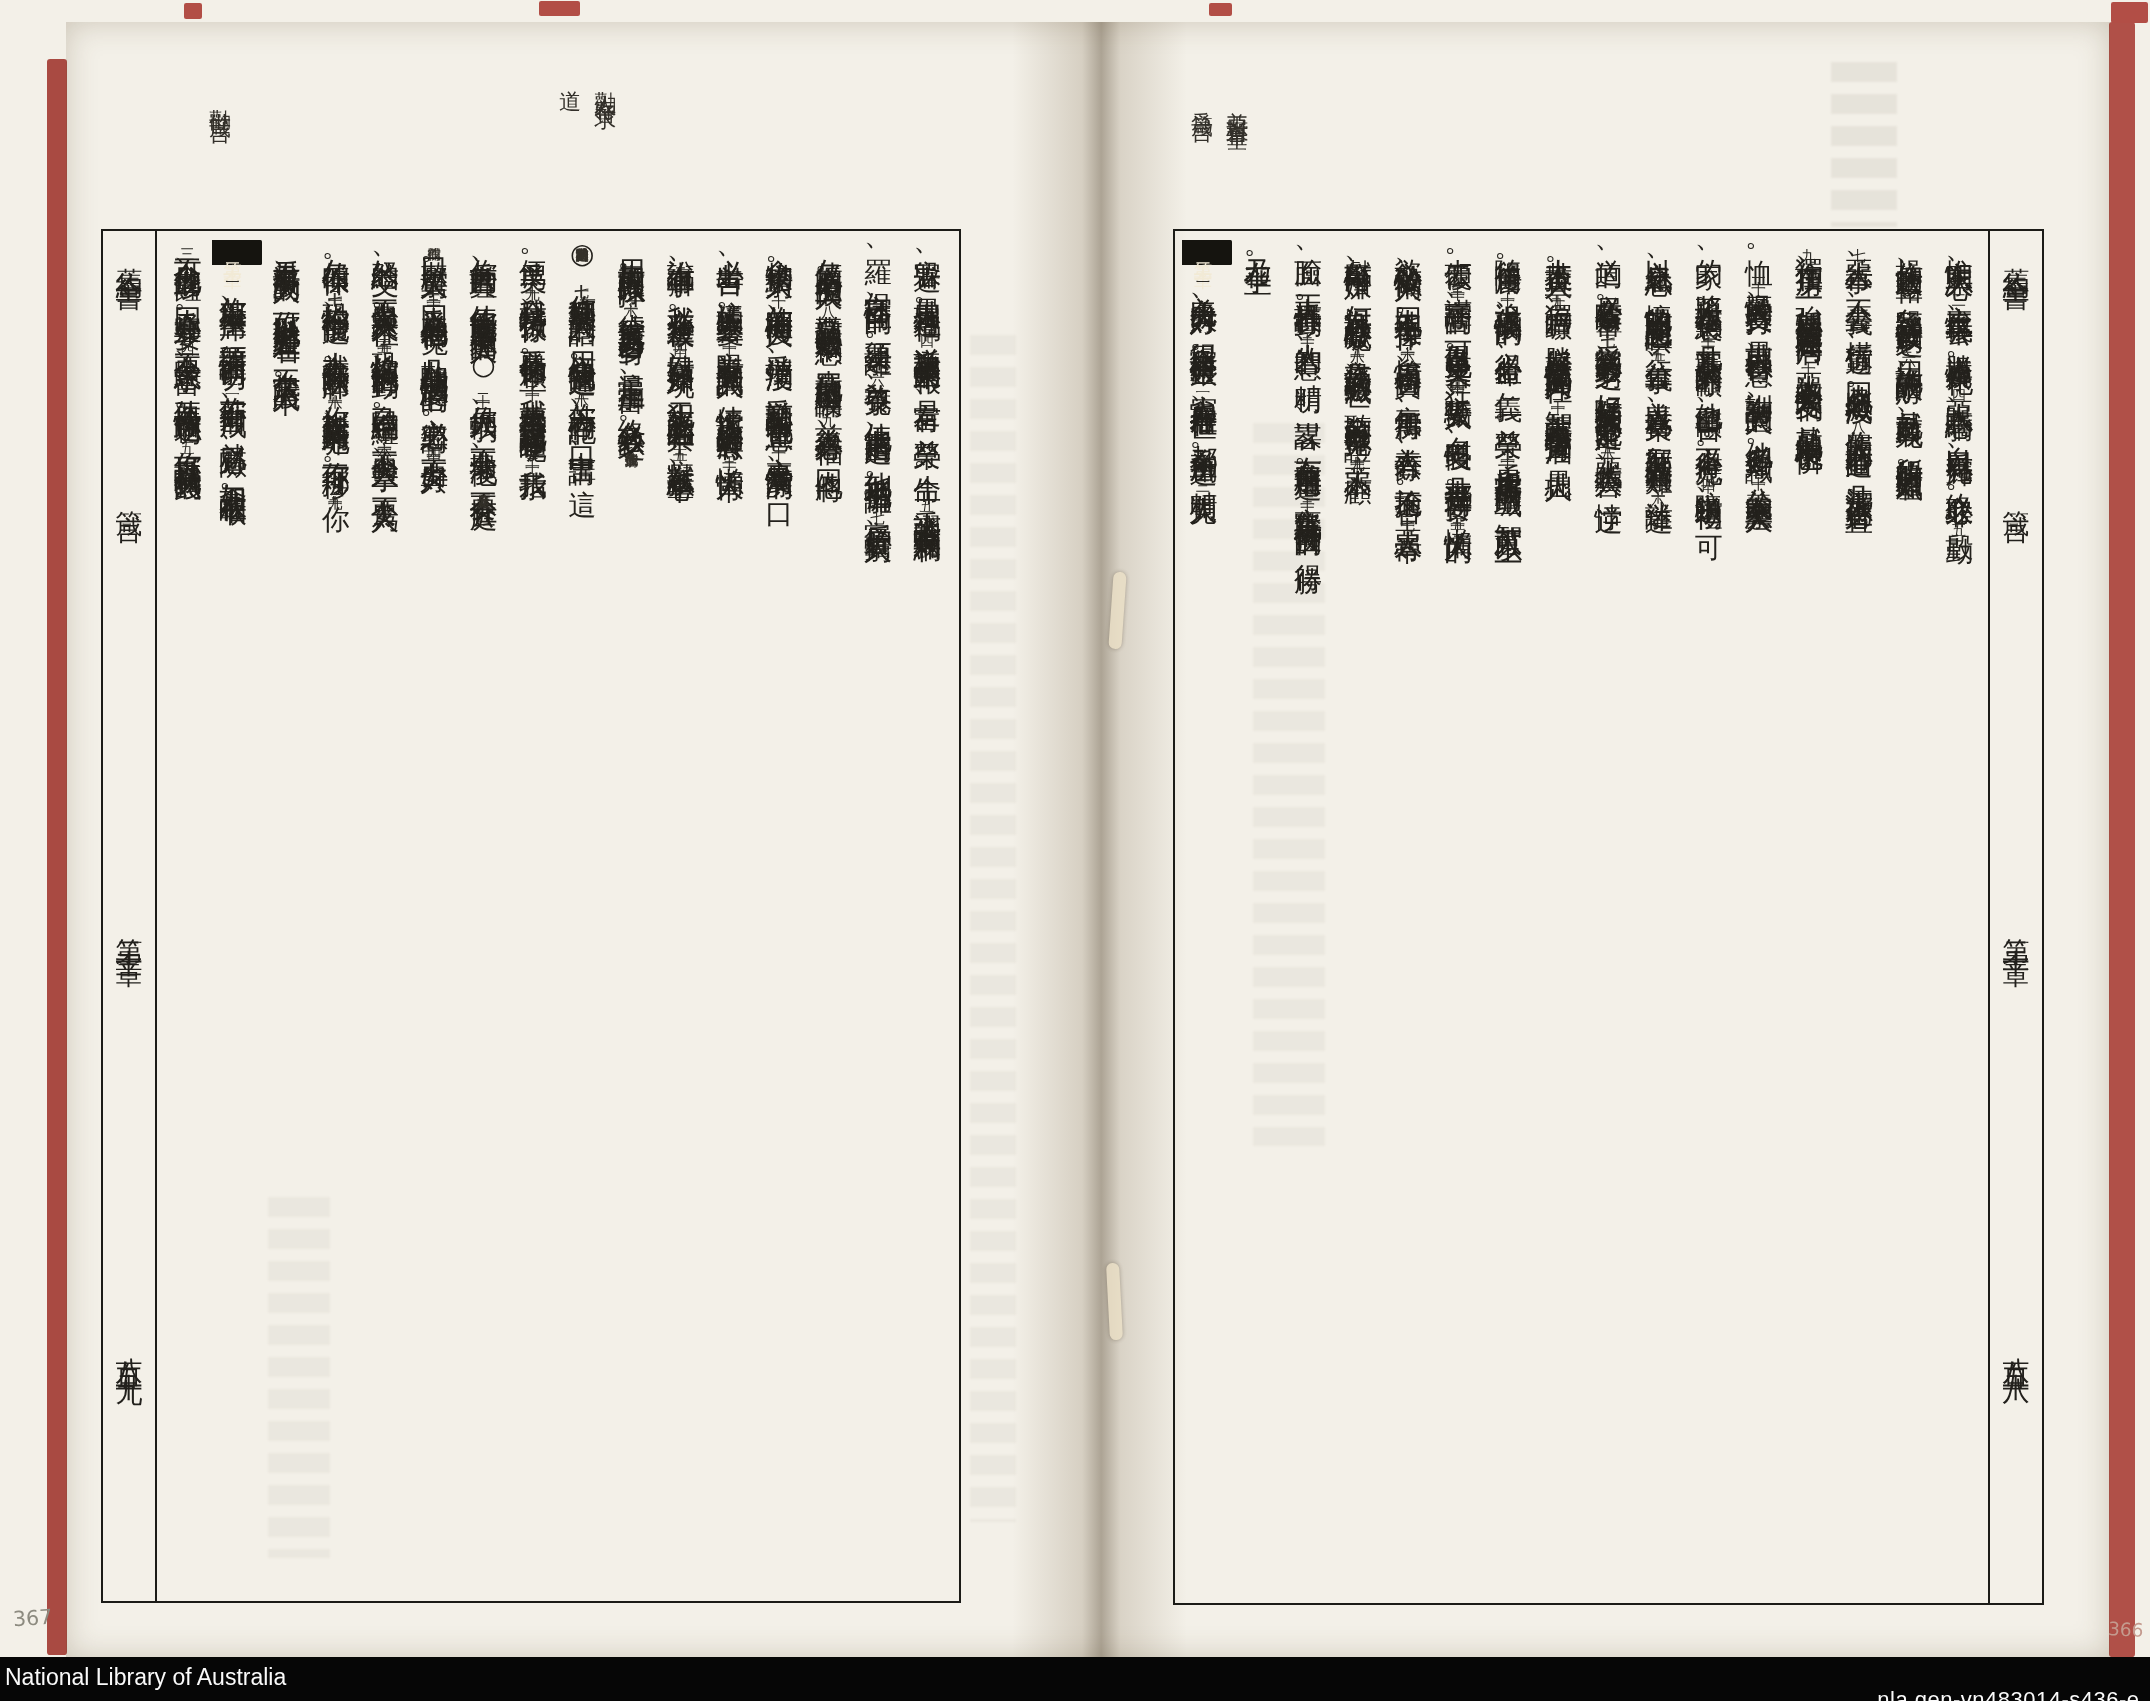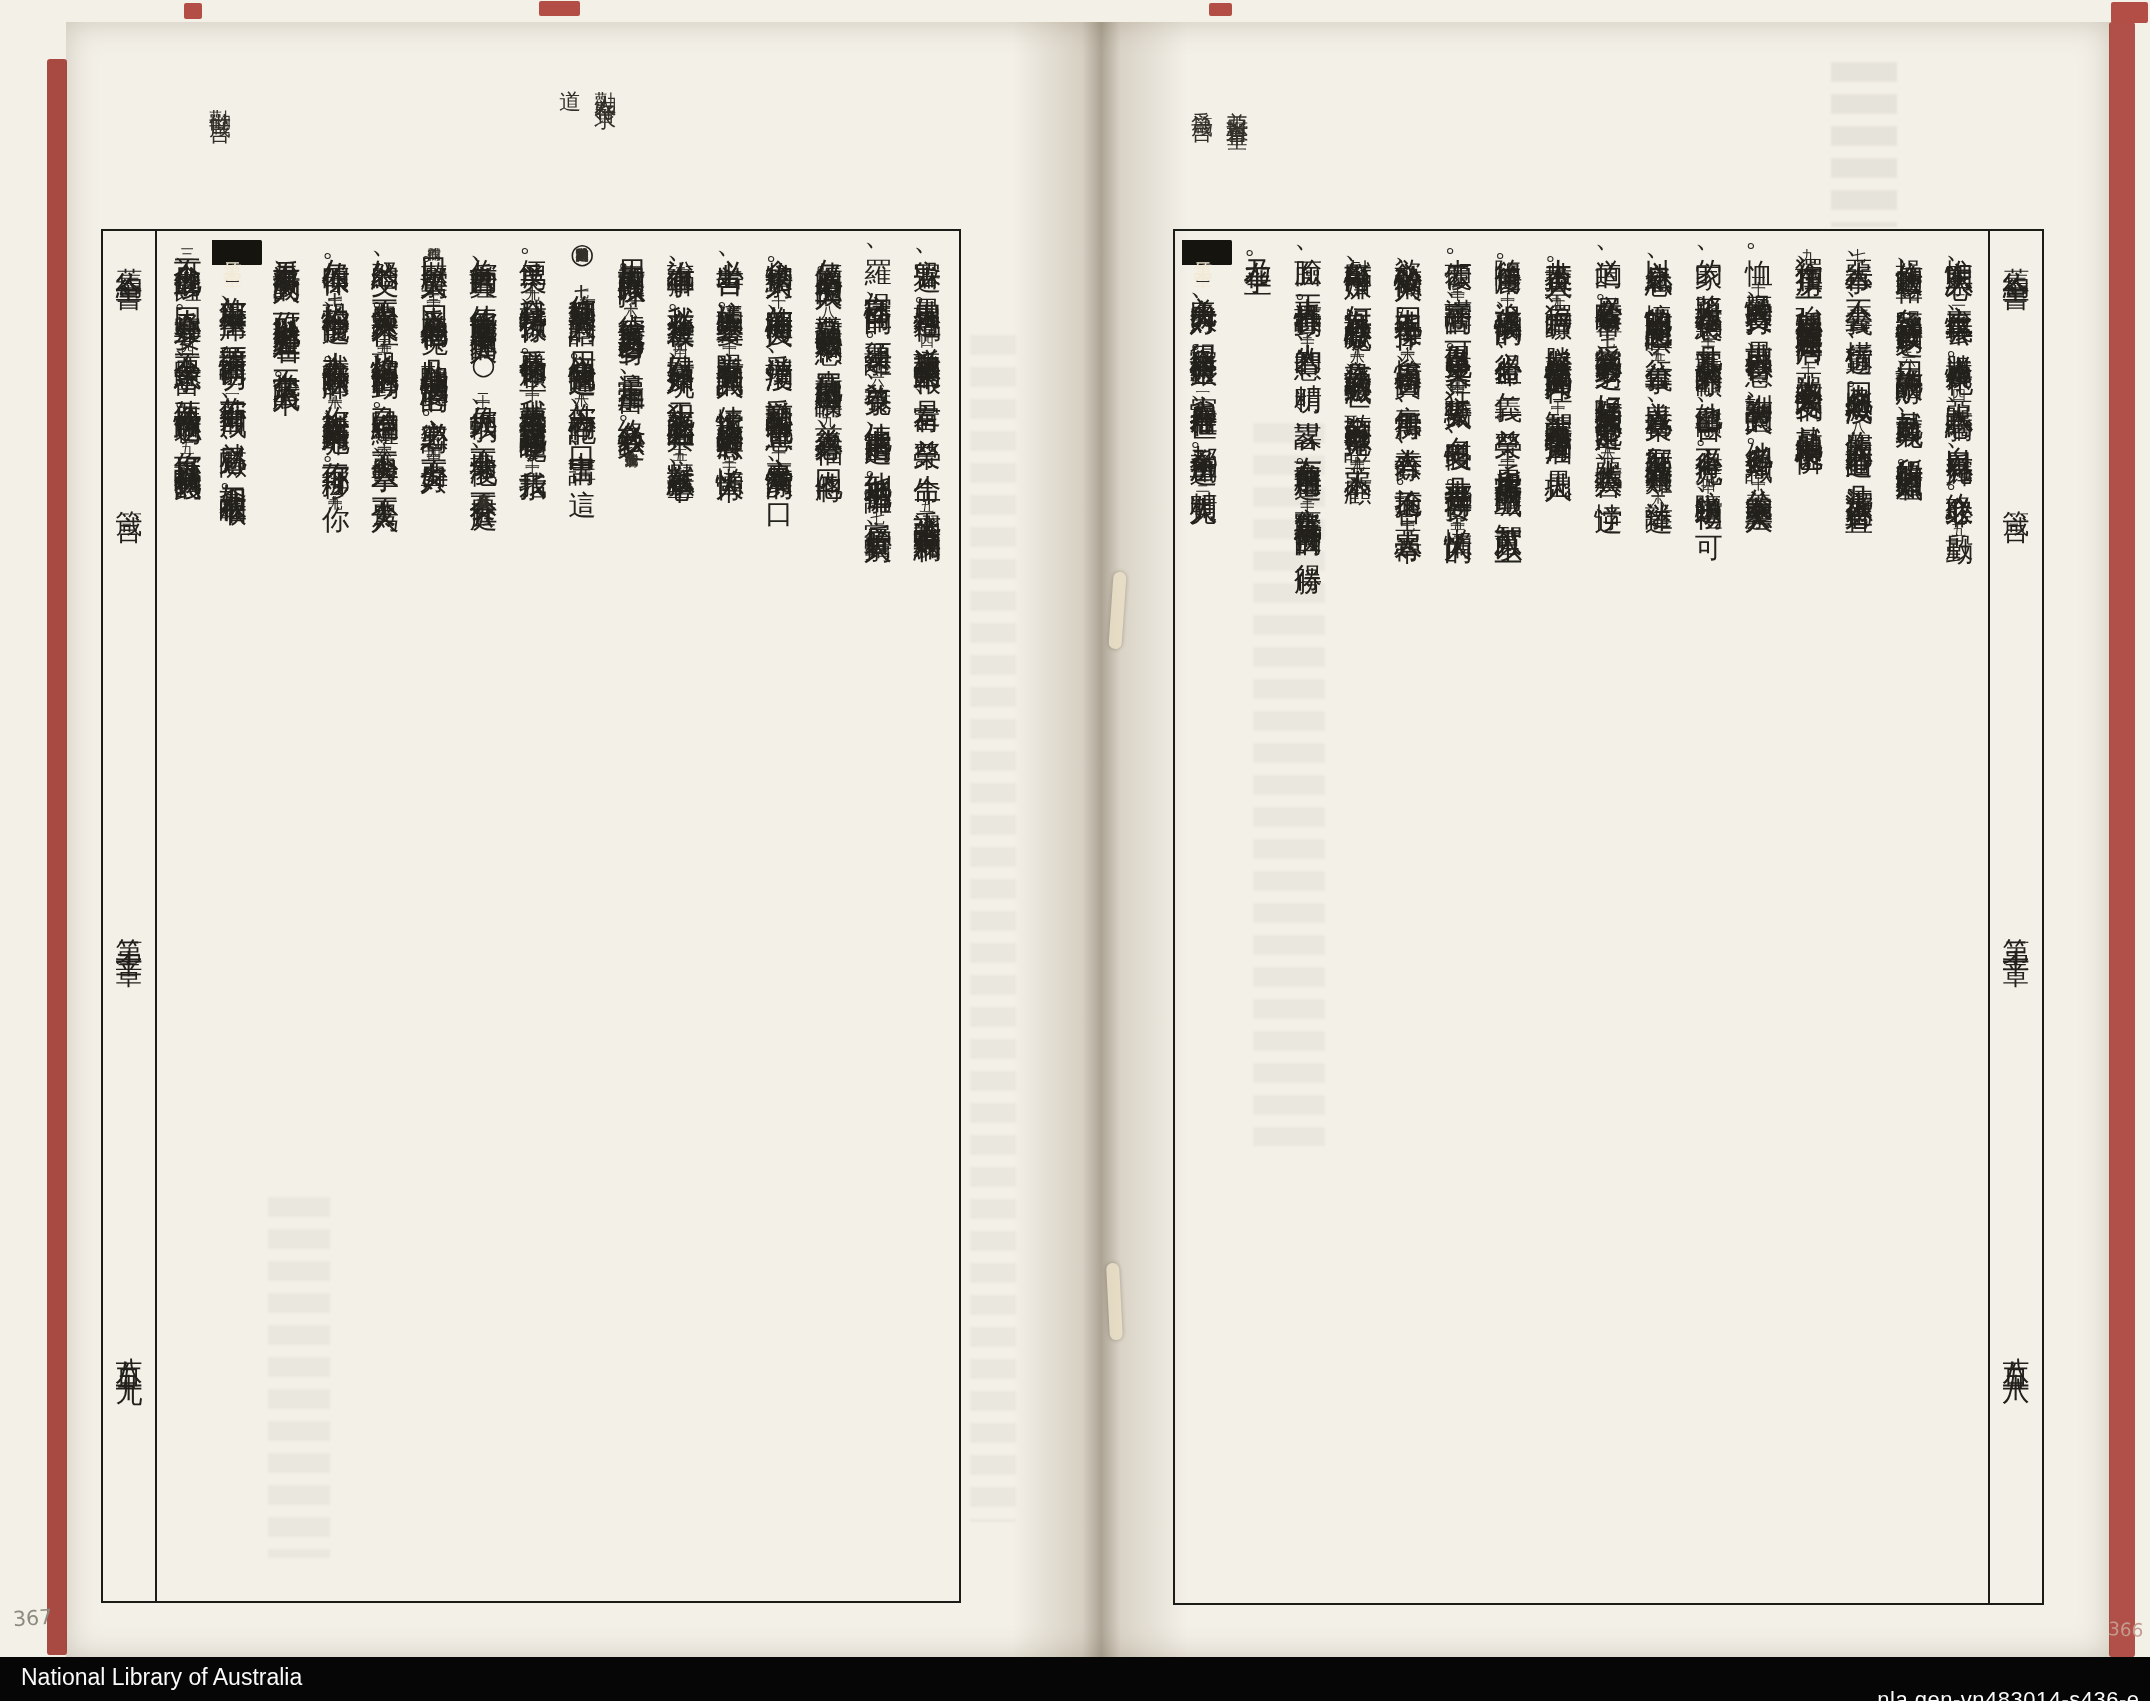--- a/index.html
+++ b/index.html
@@ -52,21 +52,21 @@
   .rhead-group .rhead{position:static;}
   
   .ghost{position:absolute;opacity:.14;filter:blur(1px);
          background:repeating-linear-gradient(180deg,rgba(85,75,55,.55) 0 19.6px,rgba(85,75,55,0) 19.6px 32px);}
   .ghost.soft{opacity:.09;}
   
   .pencil{position:absolute;font-family:"DejaVu Sans",sans-serif;color:#8d8b80;font-size:20.6px;}
   
   .bar{position:absolute;left:0;top:1657px;width:2151px;height:44px;background:#060606;color:#fafafa;
        font-family:"Liberation Sans","DejaVu Sans",sans-serif;}
-  .bar .bl{position:absolute;left:21px;top:7.2px;font-size:23px;}
+  .bar .bl{position:absolute;left:5px;top:7.2px;font-size:23px;}
   .bar .br{position:absolute;right:11.4px;top:8.3px;font-size:22px;letter-spacing:0.5px;margin-top:22px;}
 </style>
 </head>
 <body>
 
 <div class="scan">
 
   <div class="edge-red left"></div>
   <div class="edge-red right"></div>
   <div class="red-chip" style="left:184px;top:3.1px;width:17.5px;height:15.5px;"></div>

